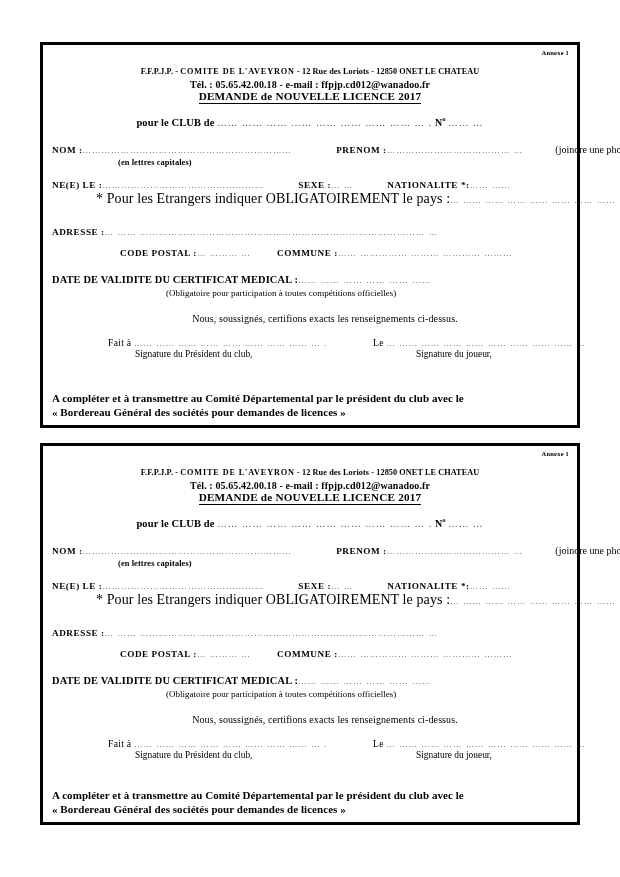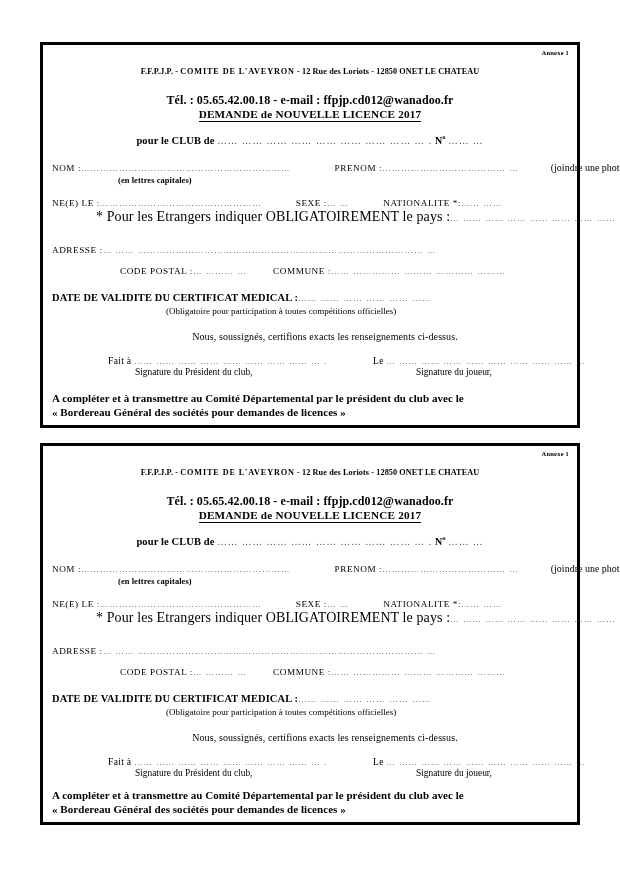--- a/index.html
+++ b/index.html
@@ -55,23 +55,23 @@
     font-weight: bold;
     margin-top: 16px;
     letter-spacing: .1px;
     white-space: nowrap;
   }
   .org-line .spaced {
     letter-spacing: .9px;
   }
   .org-tel {
     text-align: center;
-    font-size: 12px;
-    font-weight: bold;
-    margin-top: 17px;
+    font-size: 10px;
+    font-weight: bold;
+    margin-top: 3px;
     letter-spacing: .1px;
   }
 
   .doc-title {
     text-align: center;
     font-size: 11.2px;
     font-weight: bold;
     letter-spacing: .2px;
   }
   .doc-title span {
@@ -101,21 +101,21 @@
     vertical-align: super;
   }
 
   
   .row {
     font-size: 9.2px;
     letter-spacing: .1px;
     white-space: nowrap;
   }
   .lbl {
-    font-weight: normal;
+    font-weight: bold;
     letter-spacing: .55px;
   }
   .dots {
     letter-spacing: 1.15px;
     color: #3a3a3a;
     font-size: 8.4px;
   }
   .note {
     font-size: 14px;
     letter-spacing: .1px;

